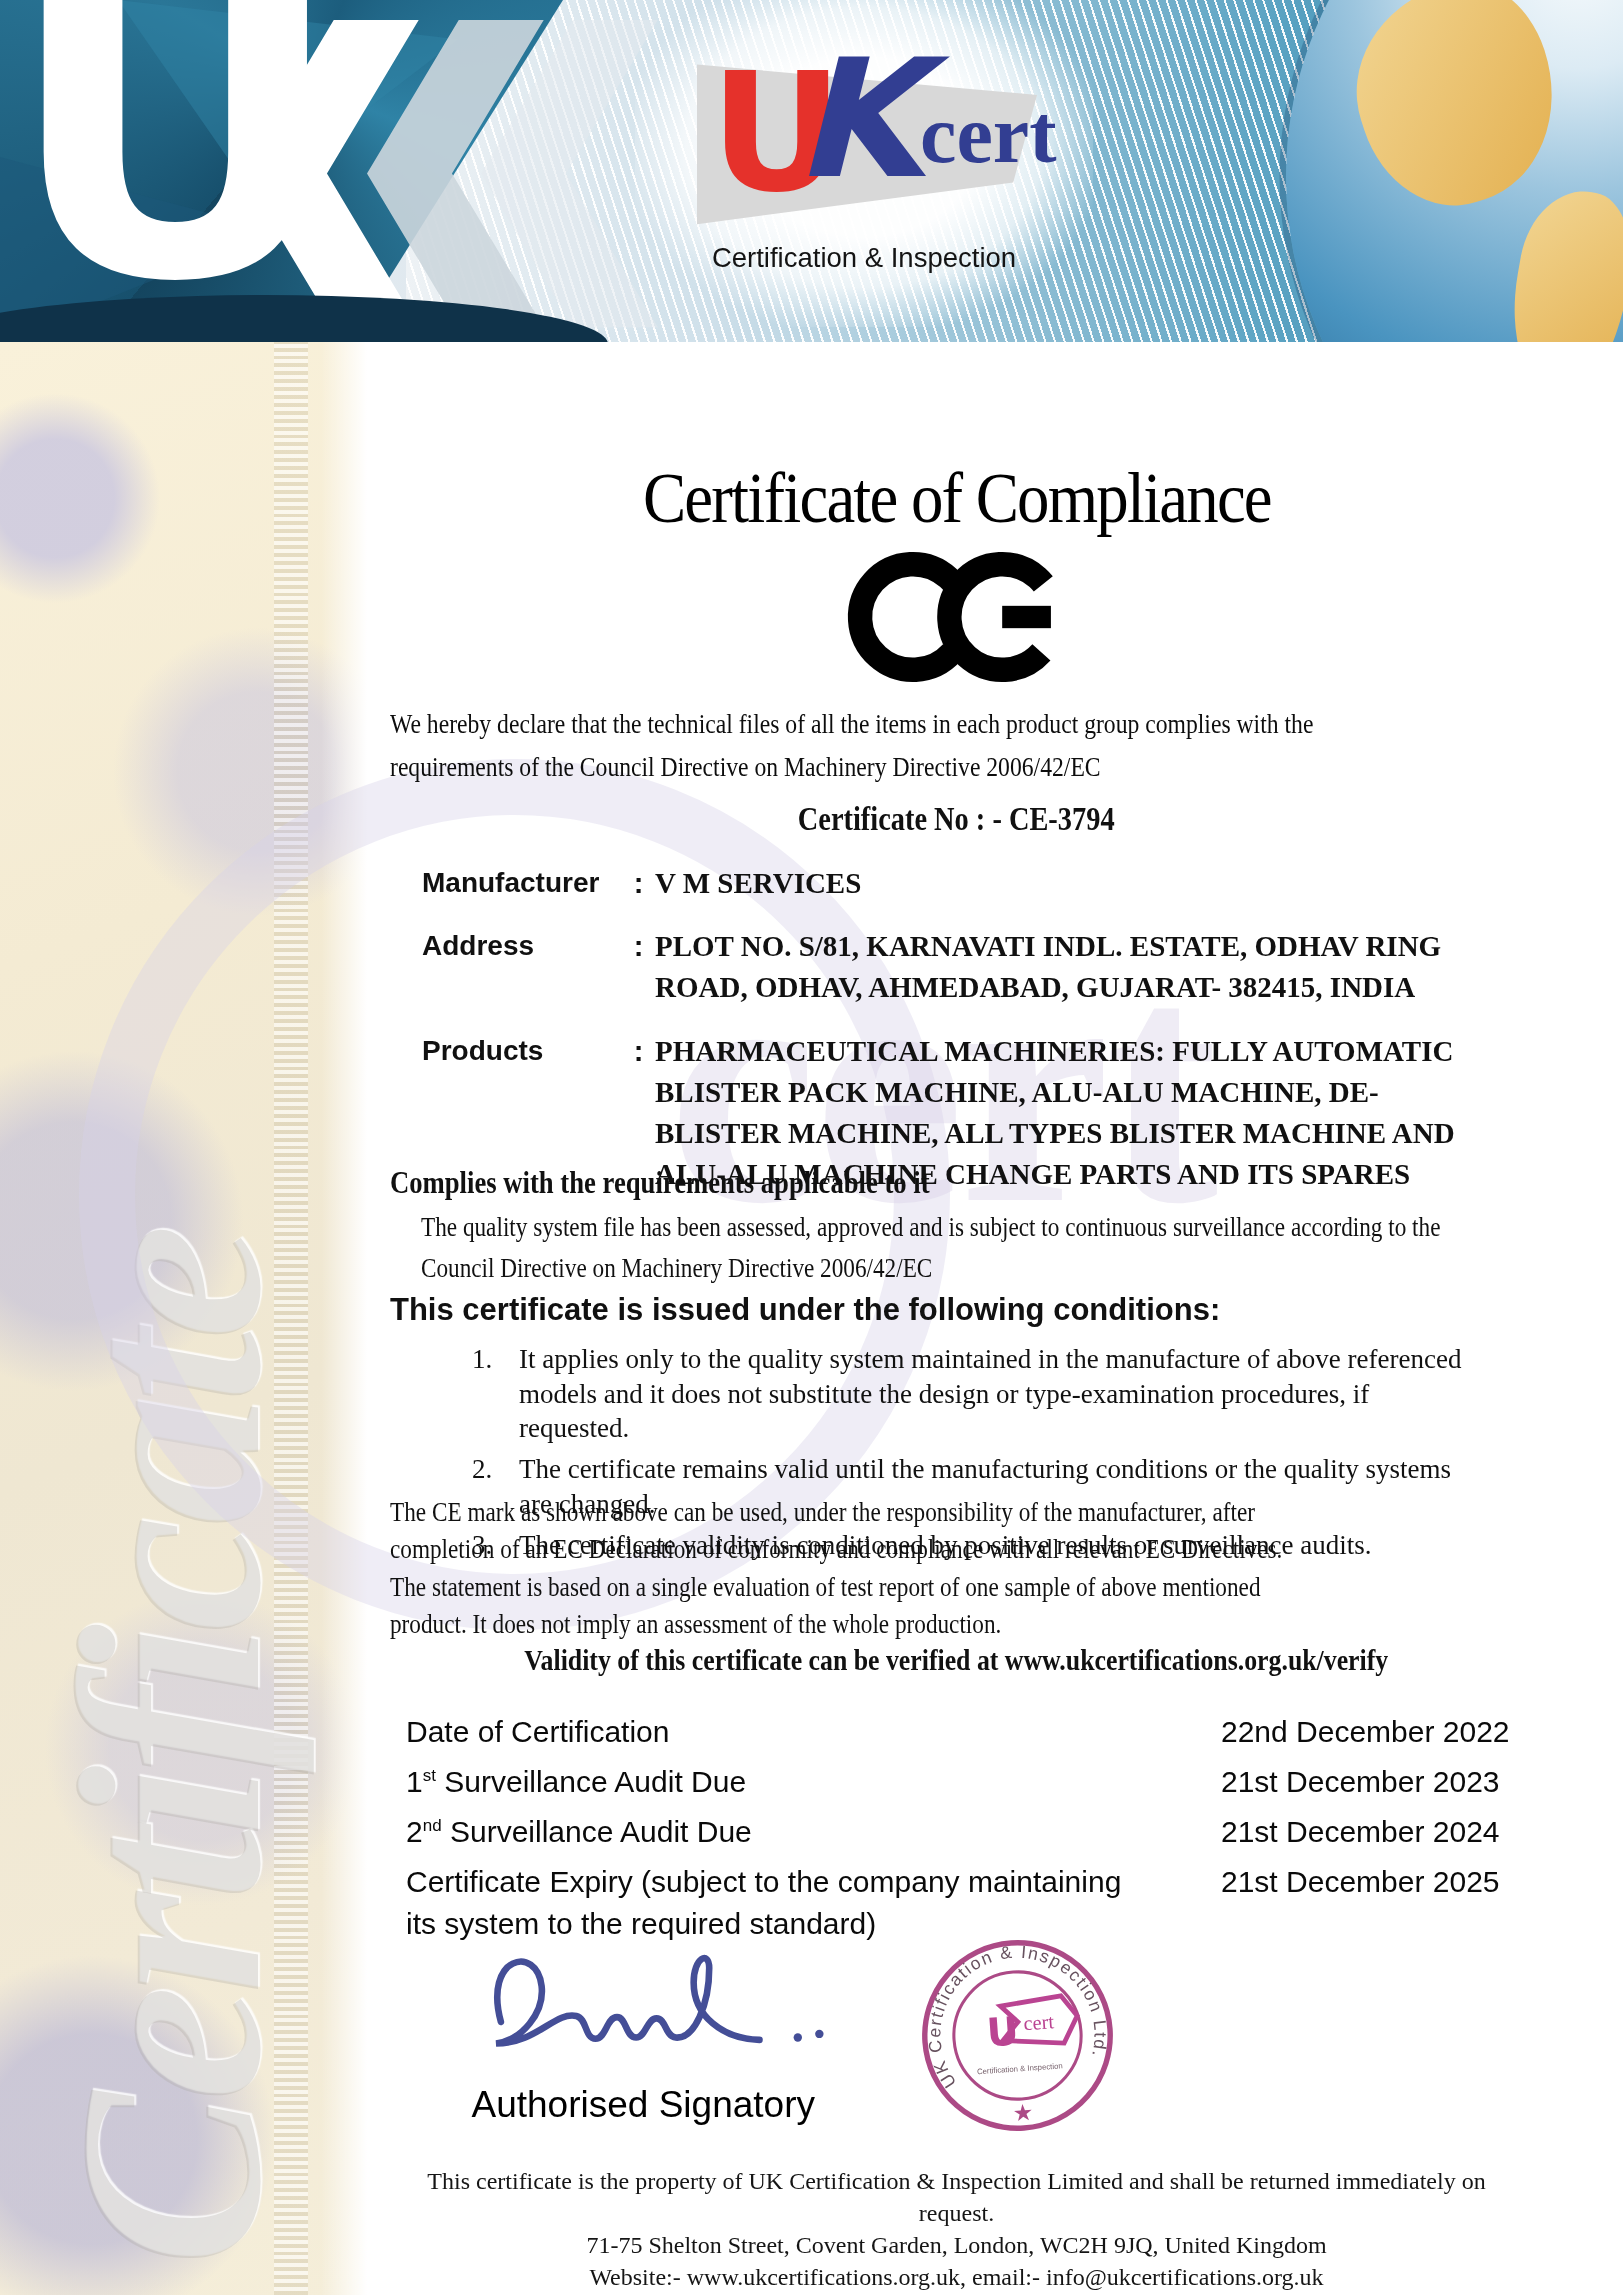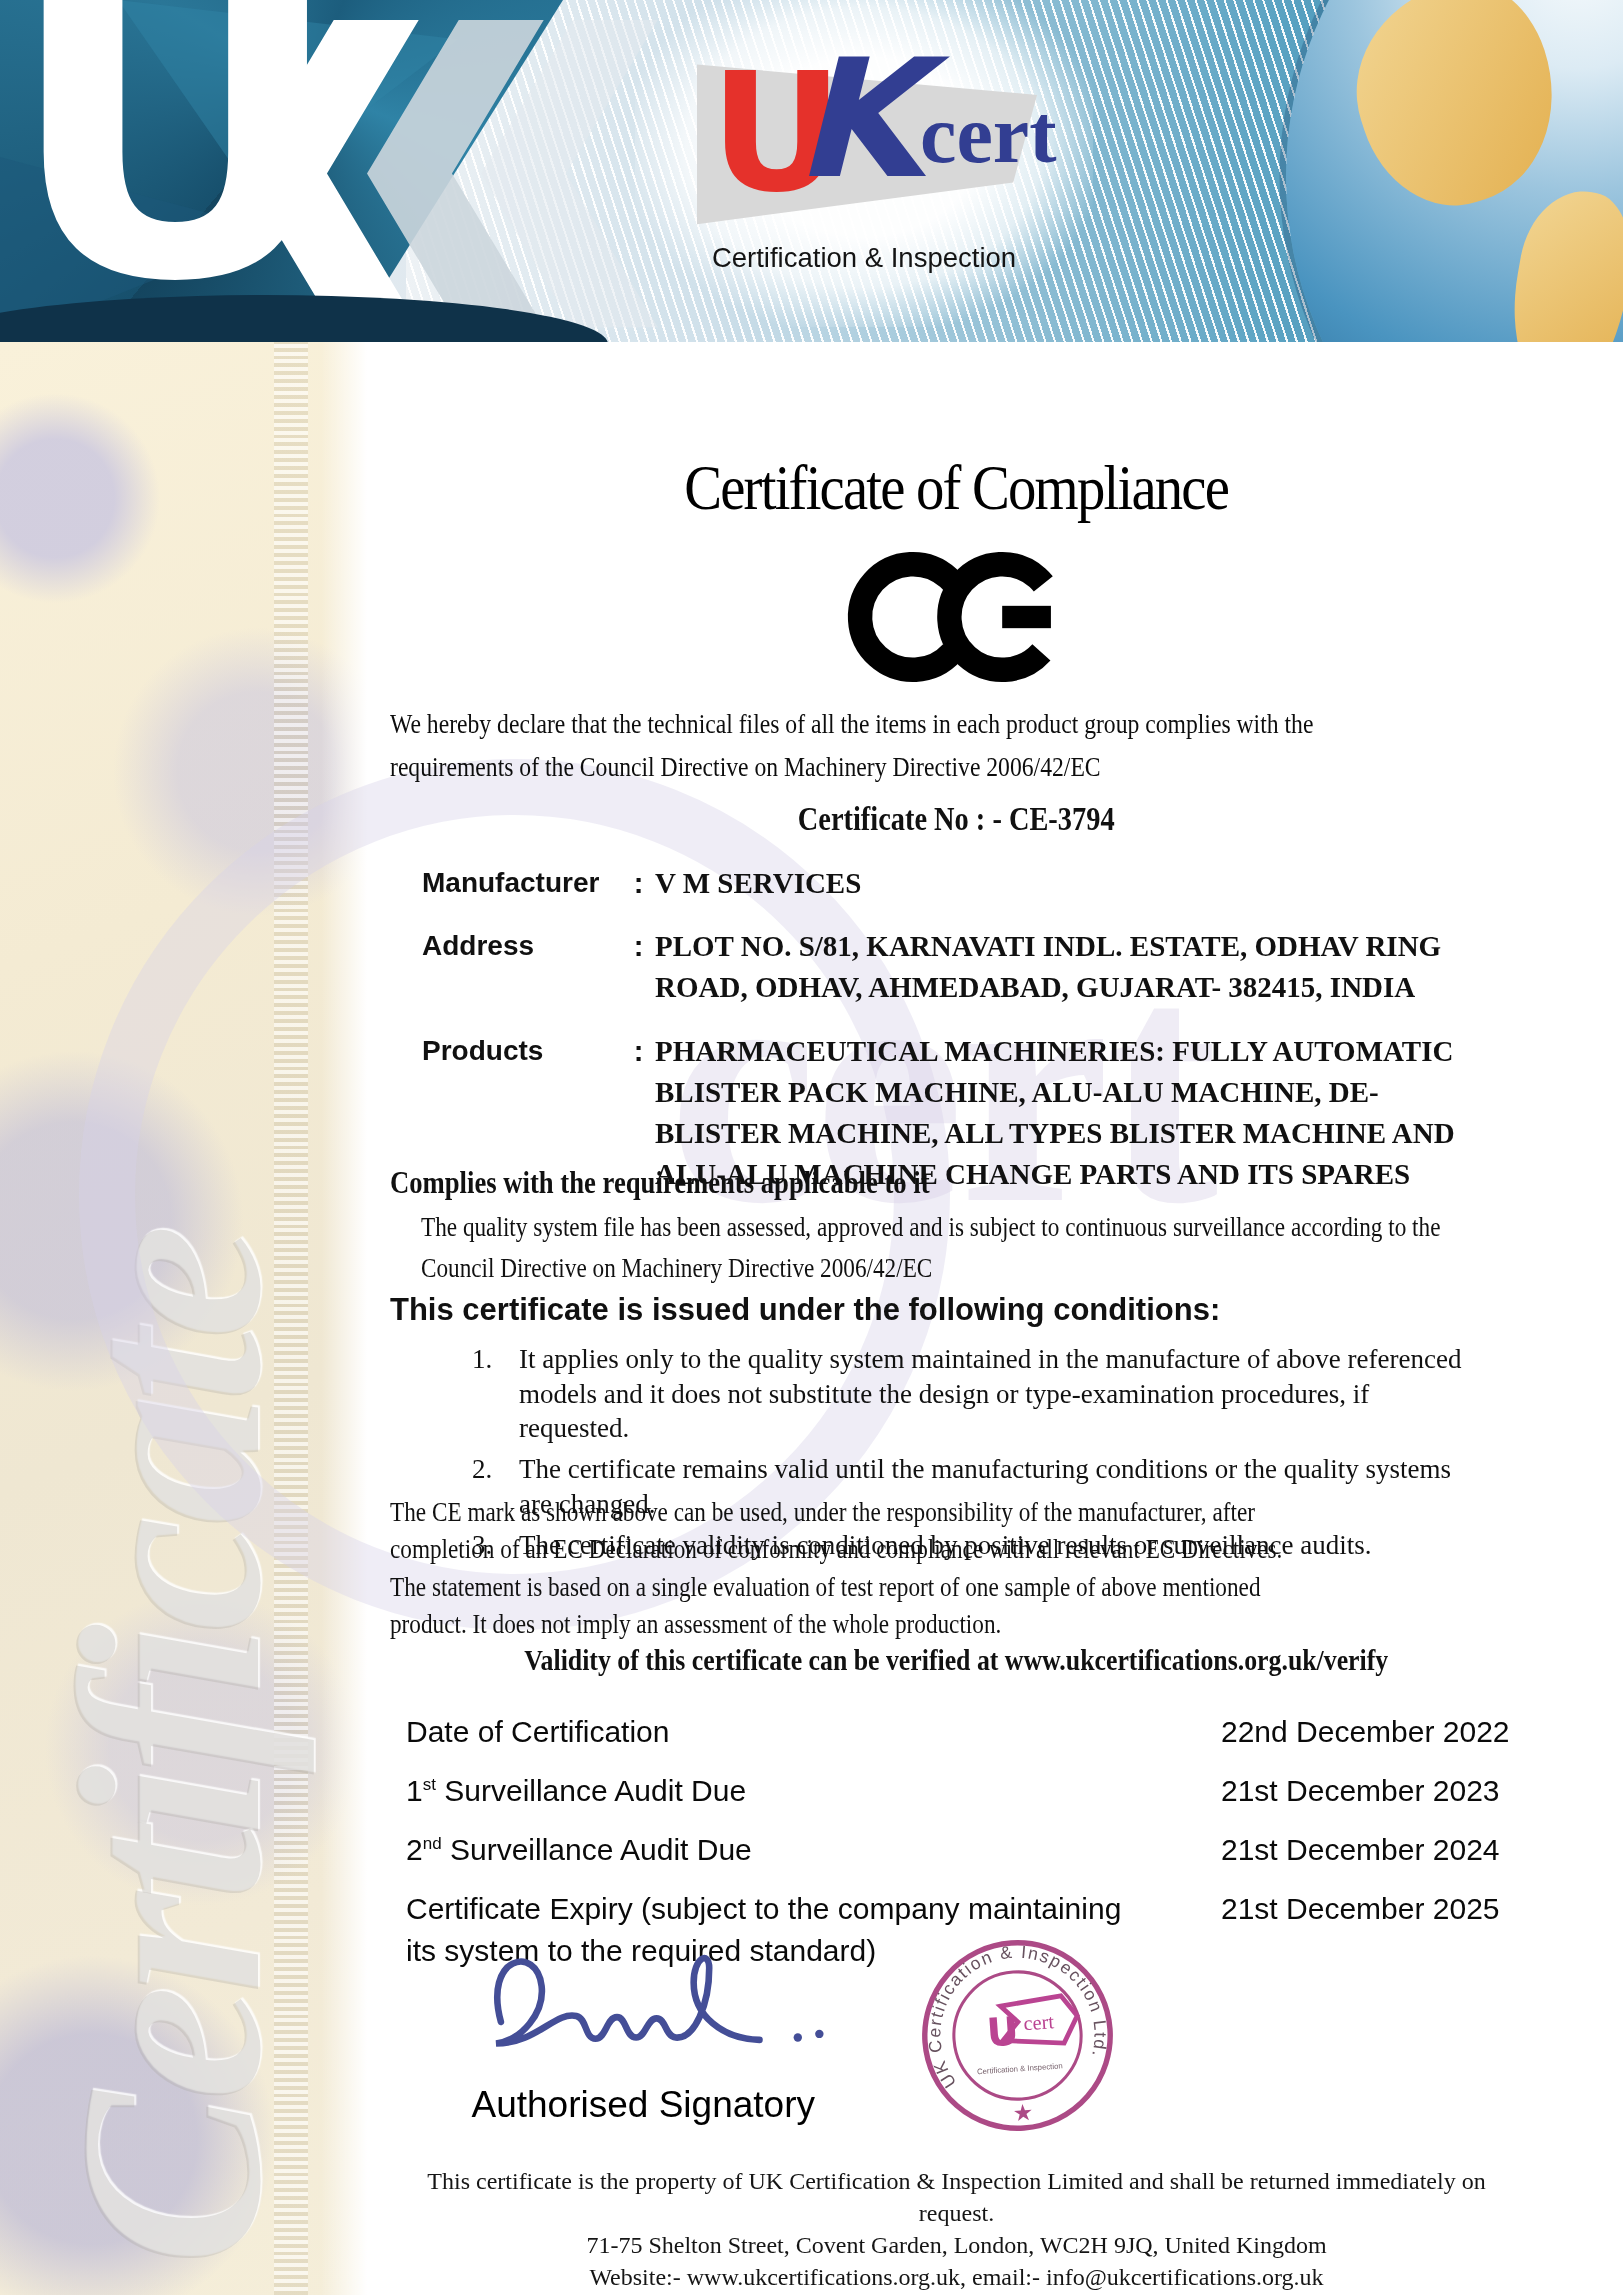--- a/index.html
+++ b/index.html
@@ -68,41 +68,41 @@
   .wm-ring{position:absolute;left:79px;top:759px;width:759px;height:759px;border-radius:50%;
      border:56px solid rgba(216,210,232,.40);}
   .wm-cert{position:absolute;left:668px;top:890px;font-family:"Liberation Serif",serif;
      font-size:340px;font-weight:700;color:rgba(216,210,232,.42);letter-spacing:-5.2px;}
   
   .content{position:absolute;left:367px;top:342px;width:1257px;height:1953px;}
   .abs{position:absolute;left:23px;right:101px;}
   .cx{transform:scaleX(.86);transform-origin:0 0;width:116.28%;}
   .cxc{display:inline-block;transform:scaleX(.86);}
   .preline{white-space:pre-line;}
-  .doc-title{top:71px;text-align:center;font-size:63px;line-height:1.05;font-weight:400;
+  .doc-title{top:71px;text-align:center;font-size:72px;line-height:1.05;font-weight:400;
      letter-spacing:-2px;color:#000;}
   .doc-title .cxt{display:inline-block;transform:scaleX(.90);}
   .ce-wrap{top:208px;text-align:center;}
   .ce-svg{width:281px;height:134px;}
   .declaration{top:361px;font-size:27.5px;line-height:1.55;color:#0d0d0d;}
   .certno{top:459px;text-align:center;font-size:33px;font-weight:700;}
   .info-grid{top:521px;display:grid;grid-template-columns:200px 33px 1fr;
      row-gap:22px;font-size:29px;line-height:1.42;margin-left:32px;}
   .info-label{font-family:"Liberation Sans",sans-serif;font-weight:700;font-size:28px;}
   .info-colon{font-family:"Liberation Sans",sans-serif;font-weight:700;text-align:center;}
   .info-value{font-weight:700;}
   .complies-h{top:823px;font-size:31px;font-weight:700;}
   .complies-body{top:865px;font-size:27px;line-height:1.5;margin-left:31px;}
   .cond-h{top:950px;font-family:"Liberation Sans",sans-serif;font-size:31px;font-weight:700;}
   .cond-list{top:1000px;left:105px;display:grid;grid-template-columns:47px 1fr;row-gap:6.5px;
      font-size:27px;line-height:1.28;}
   .cond-num{}
   .ce-usage{top:1152px;font-size:27px;line-height:1.38;}
   .validity{top:1301px;text-align:center;font-size:30px;font-weight:700;}
-  .dates{top:1369px;left:39px;display:grid;grid-template-columns:815px 1fr;row-gap:17px;
+  .dates{top:1369px;left:39px;display:grid;grid-template-columns:815px 1fr;row-gap:8px;
      font-family:"Liberation Sans",sans-serif;font-size:30px;line-height:1.4;color:#0a0a0a;}
   .dates sup{font-size:17px;vertical-align:super;}
   .sig-block{top:1587px;left:98px;width:419px;}
   .sig-svg{width:419px;height:144px;}
   .sig-caption{margin-top:9px;font-family:"Liberation Sans",sans-serif;font-size:37px;color:#000;
      padding-left:6.5px;}
   .stamp{top:1592px;left:549px;width:203px;height:203px;opacity:.93;}
   .footer{top:1824px;text-align:center;font-size:24px;line-height:1.33;color:#151515;}
 </style>
 </head>

